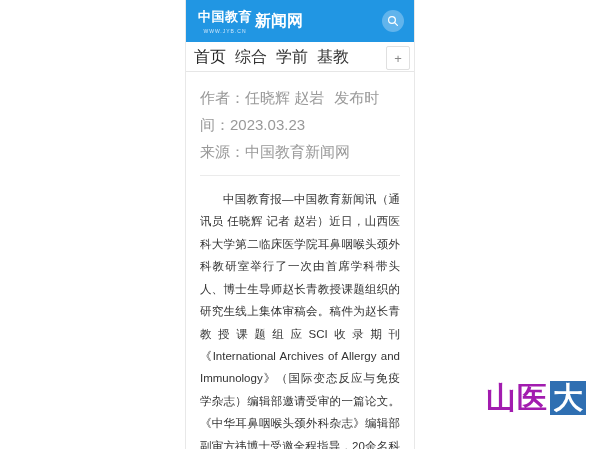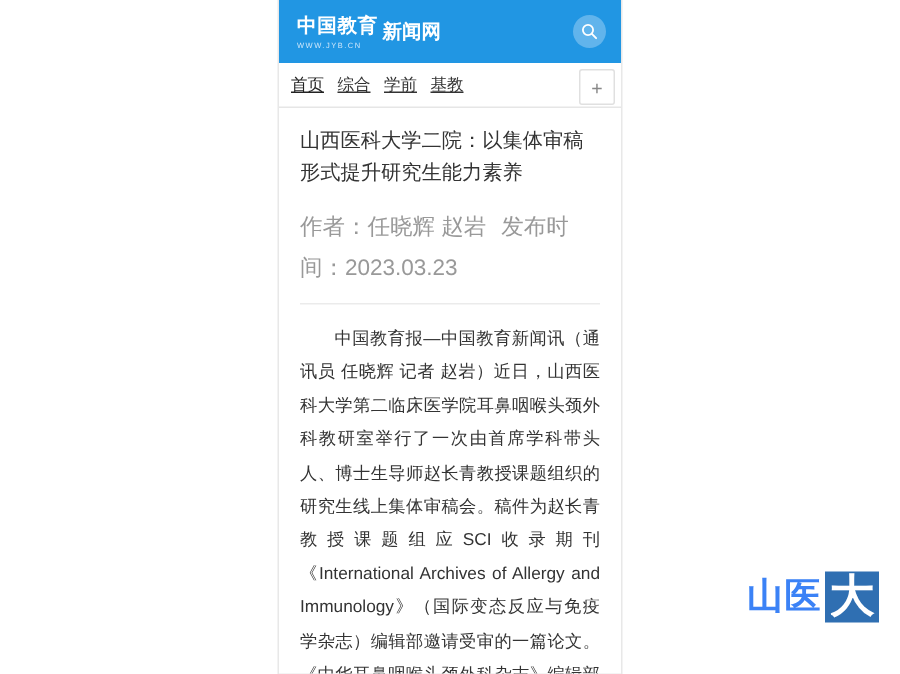--- a/index.html
+++ b/index.html
@@ -34,20 +34,21 @@
     display: flex;
     align-items: center;
     padding: 0 10px;
     box-sizing: border-box;
   }
   .logo-wrap {
     display: flex;
     align-items: center;
     flex: 1;
     min-width: 0;
+    text-align: center;
   }
   .logo-mark {
     color: #ffffff;
     font-size: 13px;
     font-weight: bold;
     letter-spacing: 0.5px;
     white-space: nowrap;
     font-family: "Liberation Serif", serif;
   }
   .logo-sub {
@@ -58,21 +59,21 @@
     white-space: nowrap;
   }
   .logo-stack {
     display: flex;
     flex-direction: column;
     justify-content: center;
     margin-left: 2px;
   }
   .logo-cn2 {
     color: #ffffff;
-    font-size: 13px;
+    font-size: 16px;
     font-weight: bold;
     white-space: nowrap;
     font-family: "Liberation Serif", serif;
     margin-left: 3px;
   }
   .search-btn {
     width: 22px;
     height: 22px;
     border-radius: 50%;
     background: #61b4ec;
@@ -88,26 +89,25 @@
     height: 30px;
     border-bottom: 1px solid #e6e6e6;
     display: flex;
     align-items: center;
     padding: 0 8px;
     box-sizing: border-box;
     position: relative;
     overflow: hidden;
   }
   .nav-item {
-    font-size: 11px;
+    font-size: 16px;
     color: #333333;
     margin-right: 9px;
     white-space: nowrap;
     line-height: 30px;
-    text-decoration: underline;
   }
   .nav-item.active { color: #222222; }
   .nav-plus {
     position: absolute;
     right: 4px;
     top: 4px;
     width: 22px;
     height: 22px;
     border: 1px solid #e0e0e0;
     border-radius: 2px;
@@ -157,23 +157,23 @@
   
   #watermark {
     position: absolute;
     right: 14px;
     bottom: 34px;
     display: flex;
     align-items: center;
   }
   .wm-text {
     font-family: "Liberation Serif", serif;
-    font-size: 24px;
-    font-weight: bold;
-    color: #3b82f6;
+    font-size: 30px;
+    font-weight: bold;
+    color: #a21caf;
     letter-spacing: 1px;
     line-height: 1;
   }
   .wm-blue-box {
     background: #2f6fb2;
     color: #ffffff;
     font-family: "Liberation Serif", serif;
     font-size: 30px;
     font-weight: bold;
     line-height: 1;
@@ -206,24 +206,26 @@
 
   <div class="nav-row">
     <span class="nav-item active">首页</span>
     <span class="nav-item">综合</span>
     <span class="nav-item">学前</span>
     <span class="nav-item">基教</span>
     <span class="nav-plus">+</span>
   </div>
 
   <div class="article">
-    <h1 class="article-title">山西医科大学二院：以集体审稿形式提升研究生能力素养</h1>
 
     <div class="meta-line">
       <span>作者：</span><span class="meta-val">任晓辉 赵岩</span><span class="meta-sep"></span><span>发布时间：</span><span class="meta-val">2023.03.23</span>
+    </div>
+    <div class="meta-line">
+      <span>来源：</span><span class="meta-val">中国教育新闻网</span>
     </div>
 
     <hr class="meta-divider">
 
     <div class="article-body">
       <p>中国教育报—中国教育新闻讯（通讯员 任晓辉 记者 赵岩）近日，山西医科大学第二临床医学院耳鼻咽喉头颈外科教研室举行了一次由首席学科带头人、博士生导师赵长青教授课题组织的研究生线上集体审稿会。稿件为赵长青教授课题组应SCI收录期刊《International Archives of Allergy and Immunology》（国际变态反应与免疫学杂志）编辑部邀请受审的一篇论文。《中华耳鼻咽喉头颈外科杂志》编辑部副审方祎博士受邀全程指导，20余名科室在读研究生和部分科室骨干教师参加了审稿会。</p>
     </div>
   </div>
 </div>
 

